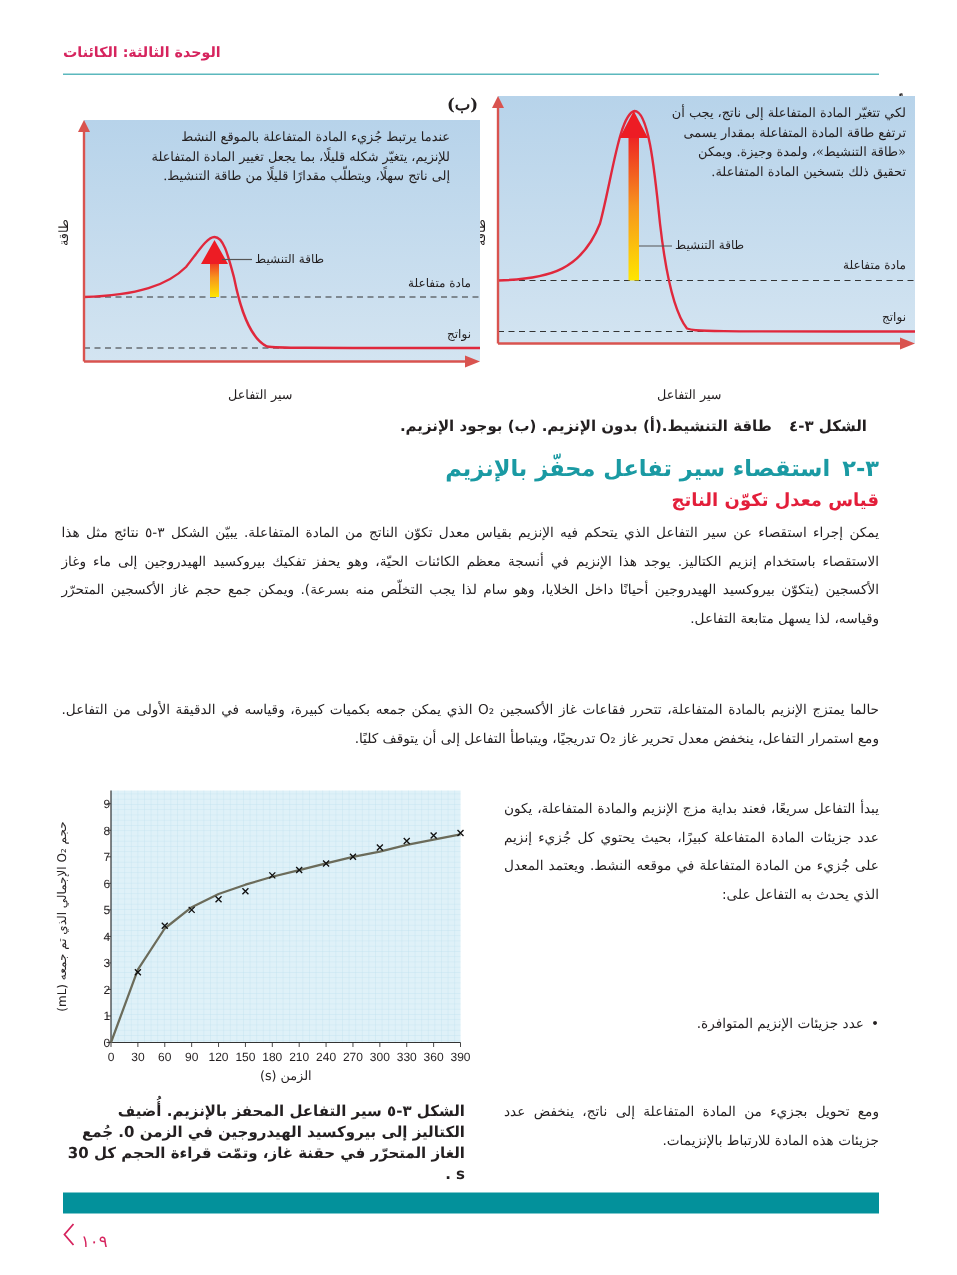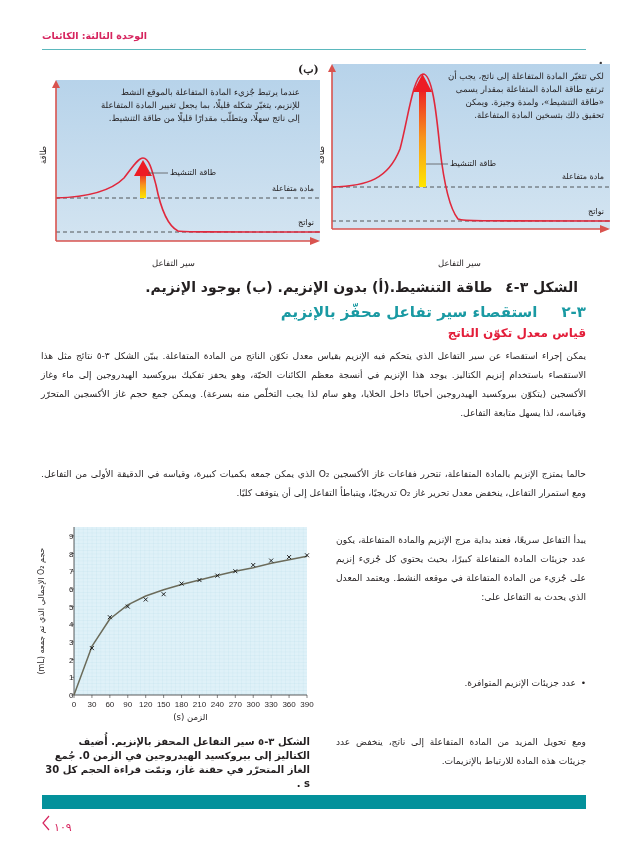--- a/index.html
+++ b/index.html
@@ -11,25 +11,25 @@
 
   .fig-label { position: absolute; font-size: 11px; font-weight: bold; color: #231f20; font-family: "DejaVu Serif", serif; }
 
   .diagram { position: absolute; }
   .diagram svg { display: block; }
   .diag-note { position: absolute; font-size: 8.6px; line-height: 13px; color: #231f20; text-align: right; direction: rtl; font-family: "DejaVu Serif", serif; }
   .diag-lbl { position: absolute; font-size: 8px; color: #231f20; white-space: nowrap; font-family: "DejaVu Serif", serif; }
   .axis-x-lbl { position: absolute; font-size: 8.5px; color: #231f20; white-space: nowrap; font-family: "DejaVu Serif", serif; }
   .axis-y-lbl { position: absolute; font-size: 8.5px; color: #231f20; white-space: nowrap; writing-mode: vertical-rl; transform: rotate(180deg); font-family: "DejaVu Serif", serif; }
 
-  .fig-caption { position: absolute; right: 60px; top: 279px; font-size: 14px; font-weight: bold; color: #231f20; white-space: nowrap; }
+  .fig-caption { position: absolute; right: 60px; top: 279px; font-size: 10px; font-weight: bold; color: #231f20; white-space: nowrap; }
   .fig-caption .num { margin-left: 8px; }
 
   .section-title { position: absolute; right: 52px; top: 303px; font-size: 15px; font-weight: bold; color: #1a9aa3; white-space: nowrap; }
-  .section-title .num { margin-left: 24px; }
+  .section-title .num { margin-left: 8px; }
   .sub-title { position: absolute; right: 52px; top: 326px; font-size: 12px; font-weight: bold; color: #e31e3a; white-space: nowrap; }
 
   .para { position: absolute; right: 52px; font-size: 9.1px; line-height: 19px; color: #231f20; text-align: justify; text-align-last: right; direction: rtl; }
   .p1 { top: 347px; width: 545px; }
   .p2 { top: 465px; width: 545px; }
   .p3 { top: 531px; width: 250px; }
   .bullets { position: absolute; right: 52px; top: 634px; width: 250px; list-style: none; direction: rtl; margin-top: 40px; }
   .bullets li { font-size: 9.1px; line-height: 19px; text-align: justify; text-align-last: right; position: relative; padding-right: 10px; margin-bottom: 6px; }
   .bullets li::before { content: "•"; position: absolute; right: 0; top: 0; }
   .p4 { top: 733px; width: 250px; }
@@ -125,21 +125,21 @@
   <span class="num">٣-٢</span><span>استقصاء سير تفاعل محفّز بالإنزيم</span>
 </div>
 <div class="sub-title">قياس معدل تكوّن الناتج</div>
 
 <p class="para p1">يمكن إجراء استقصاء عن سير التفاعل الذي يتحكم فيه الإنزيم بقياس معدل تكوّن الناتج من المادة المتفاعلة. يبيّن الشكل ٣-٥ نتائج مثل هذا الاستقصاء باستخدام إنزيم الكتاليز. يوجد هذا الإنزيم في أنسجة معظم الكائنات الحيّة، وهو يحفز تفكيك بيروكسيد الهيدروجين إلى ماء وغاز الأكسجين (يتكوّن بيروكسيد الهيدروجين أحيانًا داخل الخلايا، وهو سام لذا يجب التخلّص منه بسرعة). ويمكن جمع حجم غاز الأكسجين المتحرّر وقياسه، لذا يسهل متابعة التفاعل.</p>
 <p class="para p2">حالما يمتزج الإنزيم بالمادة المتفاعلة، تتحرر فقاعات غاز الأكسجين O₂ الذي يمكن جمعه بكميات كبيرة، وقياسه في الدقيقة الأولى من التفاعل. ومع استمرار التفاعل، ينخفض معدل تحرير غاز O₂ تدريجيًا، ويتباطأ التفاعل إلى أن يتوقف كليًا.</p>
 <p class="para p3">يبدأ التفاعل سريعًا، فعند بداية مزج الإنزيم والمادة المتفاعلة، يكون عدد جزيئات المادة المتفاعلة كبيرًا، بحيث يحتوي كل جُزيء إنزيم على جُزيء من المادة المتفاعلة في موقعه النشط. ويعتمد المعدل الذي يحدث به التفاعل على:</p>
 <ul class="bullets">
   <li>عدد جزيئات الإنزيم المتوافرة.</li>
 </ul>
-<p class="para p4">ومع تحويل المزيد من المادة المتفاعلة إلى ناتج، ينخفض عدد جزيئات هذه المادة للارتباط بالإنزيمات.</p>
+<p class="para p4">ومع تحويل بجزيء من المادة المتفاعلة إلى ناتج، ينخفض عدد جزيئات هذه المادة للارتباط بالإنزيمات.</p>
 
 <div class="chart-wrap">
   <svg id="chart-svg" width="290" height="200" viewBox="0 0 290 200">
     <defs>
       <pattern id="minorGrid" width="4.4" height="3.5" patternUnits="userSpaceOnUse">
         <path d="M4.4,0 L0,0 0,3.5" fill="none" stroke="#b7dcec" stroke-width="0.4"></path>
       </pattern>
     </defs>
     <g id="chart-plot">
         <rect x="44" y="5" width="233" height="168" fill="#dff1f8"></rect>

